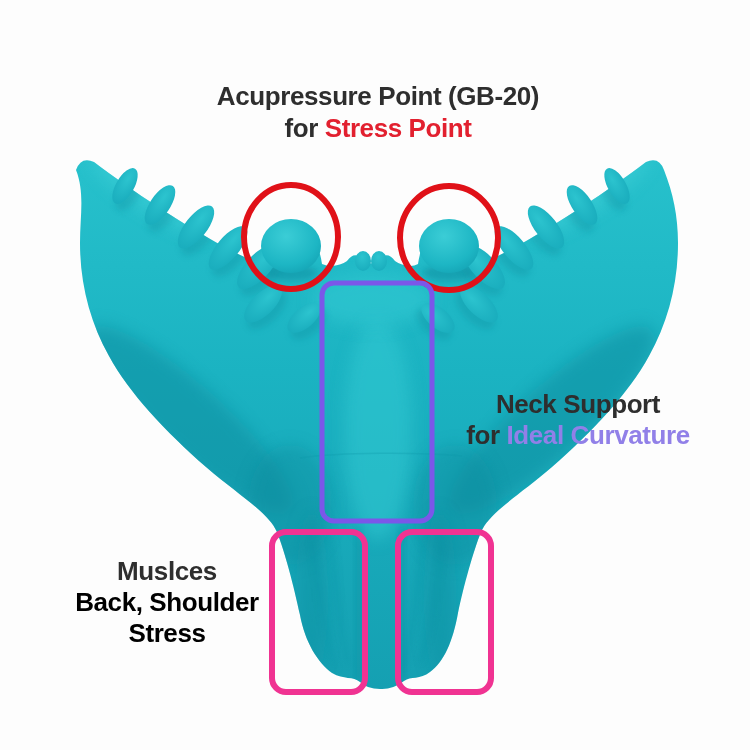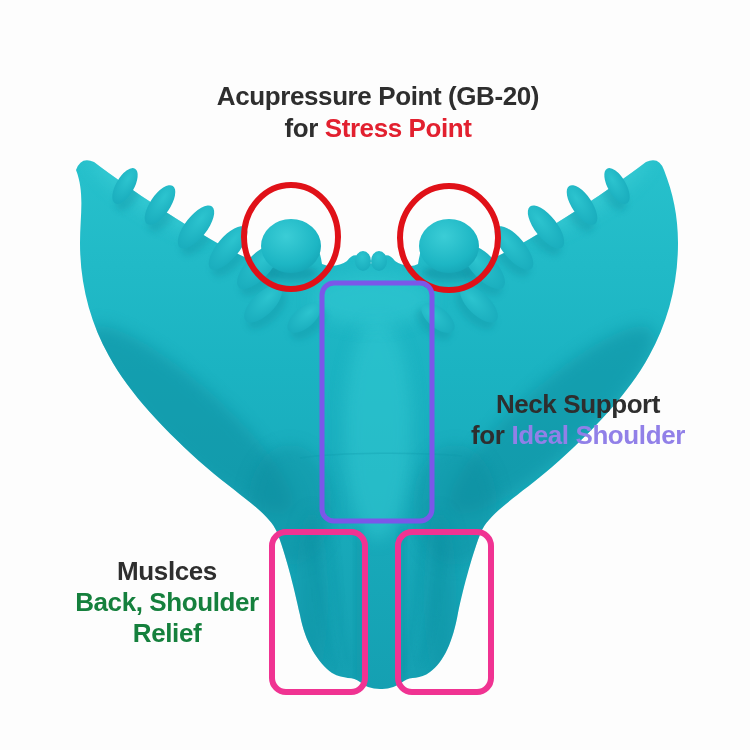--- a/index.html
+++ b/index.html
@@ -22,21 +22,21 @@
     font-size: 26px;
     letter-spacing: -0.4px;
     text-align: center;
     color: #2e2e2e;
     white-space: nowrap;
   }
   .lh32 { line-height: 32px; }
   .lh31 { line-height: 31px; }
   .c-red    { color: #e2202f; }
   .c-purple { color: #9180e8; }
-  .c-pink   { color: #15803d; }
+  .c-pink   { color: #000000; }
 </style>
 </head>
 <body>
 
 <div id="stage">
 
   <svg id="product-svg" viewBox="0 0 750 750" xmlns="http://www.w3.org/2000/svg">
     <defs>
       <linearGradient id="bodyGrad" x1="0" y1="0" x2="0" y2="1">
         <stop offset="0%" stop-color="#27c1cc"></stop>
@@ -133,22 +133,22 @@
     <rect x="398" y="532" width="93" height="160" rx="14" fill="none" stroke="#f03392" stroke-width="6"></rect>
   </svg>
 
   <div class="ann lh32" style="left:118px; top:80px; width:520px;">
     <div>Acupressure Point (GB-20)</div>
     <div><span>for </span><span class="c-red">Stress Point</span></div>
   </div>
 
   <div class="ann lh31" style="left:418px; top:389px; width:320px;">
     <div>Neck Support</div>
-    <div><span>for </span><span class="c-purple">Ideal Shoulder</span></div>
+    <div><span>for </span><span class="c-purple">Ideal Curvature</span></div>
   </div>
 
   <div class="ann lh31" style="left:37px; top:556px; width:260px;">
     <div>Muslces</div>
     <div class="c-pink">Back, Shoulder</div>
-    <div class="c-pink">Relief</div>
+    <div class="c-pink">Stress</div>
   </div>
 
 </div>
 
 </body></html>

